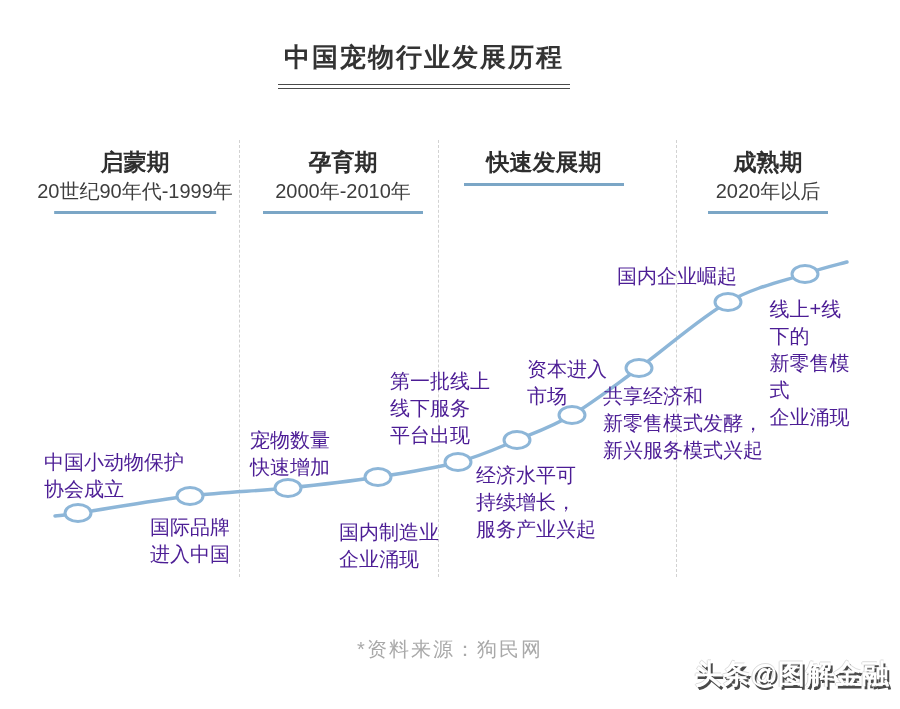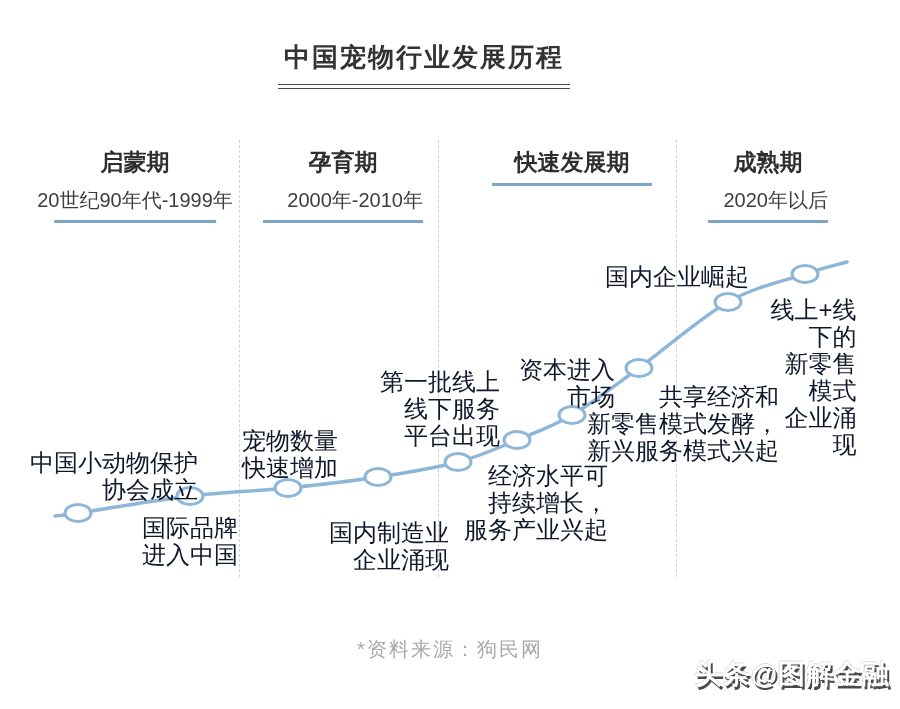--- a/index.html
+++ b/index.html
@@ -8,29 +8,29 @@
     font-family:"Liberation Sans","DejaVu Sans",sans-serif;color:#3b3b3b;
   }
   
   #header{position:absolute;top:40px;left:0;width:848px;text-align:center;}
   #page-title{font-size:26px;font-weight:700;letter-spacing:2px;color:#333;}
   #title-underline{width:292px;height:3px;margin:9px auto 0;
     border-top:1px solid #4a4a4a;border-bottom:1px solid #4a4a4a;}
   
   .phase{position:absolute;top:148px;transform:translateX(-50%);text-align:center;white-space:nowrap;}
   .phase-name{font-size:23px;font-weight:700;color:#2e2e2e;line-height:28px;}
-  .phase-period{font-size:20px;color:#3d3d3d;line-height:26px;margin-top:11px;text-align:right;}
+  .phase-period{font-size:20px;color:#3d3d3d;line-height:26px;margin-top:2px;}
   .phase-underline{height:3px;background:var(--underline,#7ba6c6);margin:7px auto 0;}
   
   .divider{position:absolute;top:140px;height:437px;width:0;border-left:1px dashed #d2d2d2;}
   
   #curve-svg{position:absolute;left:0;top:0;}
   
-  .note{position:absolute;transform:translateX(-50%);text-align:right;
-    font-size:24px;line-height:27px;color:#0f172a;white-space:pre-line;}
+  .note{position:absolute;transform:translateX(-50%);text-align:left;
+    font-size:20px;line-height:27px;color:#4c1d95;white-space:pre-line;}
   
   #source-note{position:absolute;top:636px;left:0;width:900px;text-align:center;
     color:#a9a9a9;font-size:20px;letter-spacing:2px;}
   #watermark{position:absolute;top:656px;right:10px;font-size:27px;font-weight:700;
     letter-spacing:1px;color:#ffffff;
     text-shadow:2px 3px 0 #4a4a4a,-1px 0 0 #dcdcdc,0 -1px 0 #dcdcdc;}
 </style>
 </head>
 <body>
 
@@ -51,21 +51,21 @@
       <div class="phase" style="left: 135px;">
         <div class="phase-name">启蒙期</div>
         <div class="phase-period">20世纪90年代-1999年</div>
         <div class="phase-underline" style="width: 162px;"></div>
       </div>
       <div class="phase" style="left: 343px;">
         <div class="phase-name">孕育期</div>
         <div class="phase-period">2000年-2010年</div>
         <div class="phase-underline" style="width: 160px;"></div>
       </div>
-      <div class="phase" style="left: 572px;">
+      <div class="phase" style="left: 544px;">
         <div class="phase-name">快速发展期</div>
         <div class="phase-underline" style="width: 160px;"></div>
       </div>
       <div class="phase" style="left: 768px;">
         <div class="phase-name">成熟期</div>
         <div class="phase-period">2020年以后</div>
         <div class="phase-underline" style="width: 120px;"></div>
       </div>
     </div>
 

